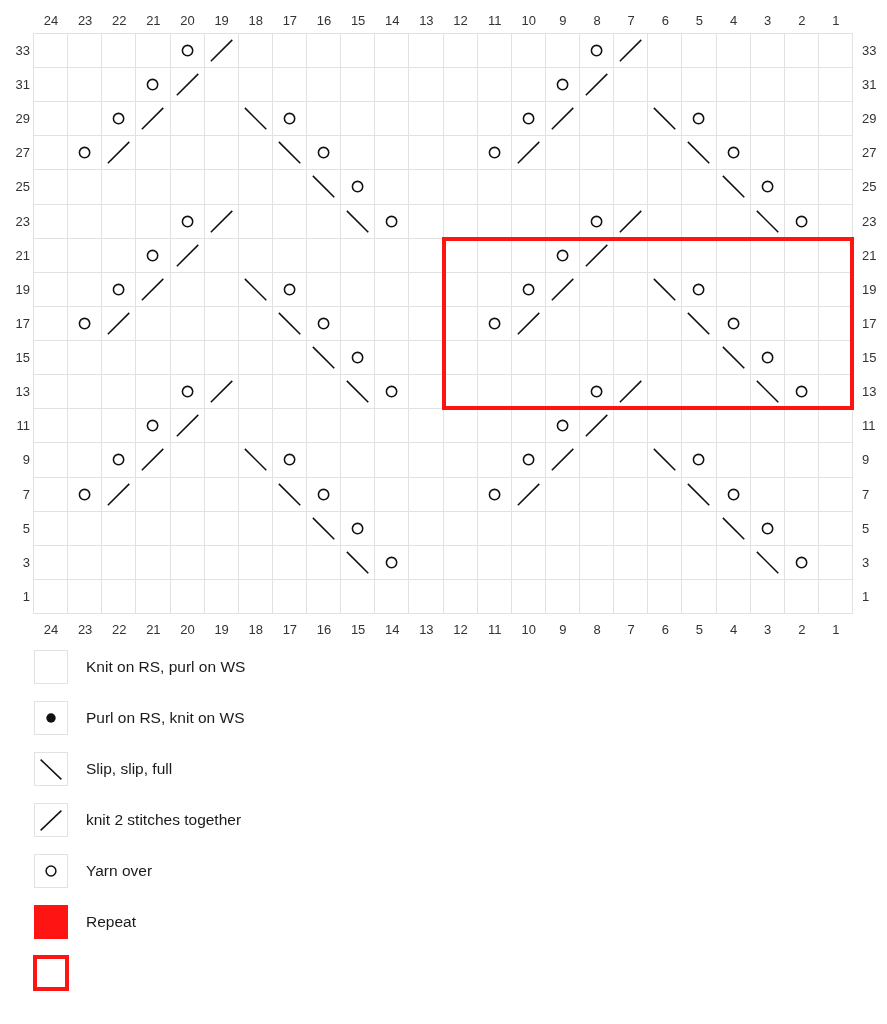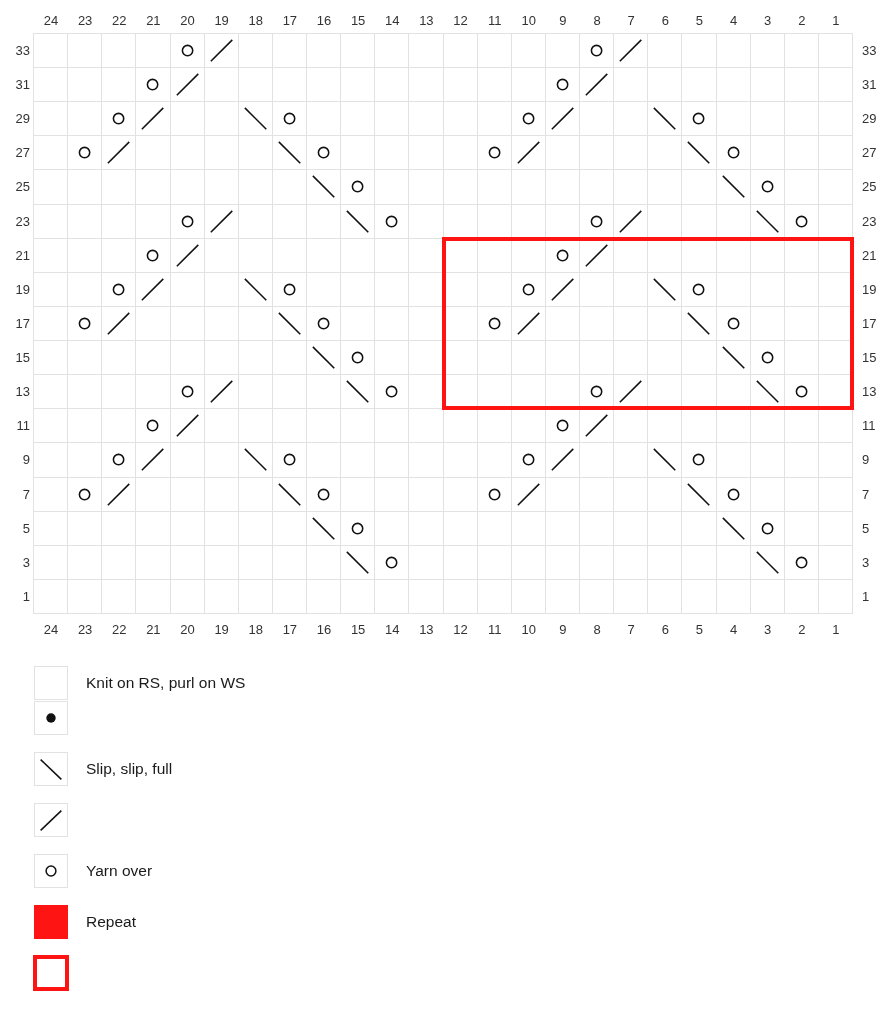--- a/index.html
+++ b/index.html
@@ -912,45 +912,47 @@
       <div class="cell" style="left: 648.375px; top: 545.882px;"></div>
       <div class="cell" style="left: 682.5px; top: 545.882px;"></div>
       <div class="cell" style="left: 716.625px; top: 545.882px;"></div>
       <div class="cell" style="left: 750.75px; top: 545.882px;"></div>
       <div class="cell" style="left: 784.875px; top: 545.882px;"></div>
     </div>
   <div class="repeat-box" id="repeat-box" style="left: 441.5px; top: 236.706px; width: 412.5px; height: 173.588px; border-color: rgb(255, 20, 20);"></div>
 </div>
 
 <div id="legend">
-  <div class="legend-item" style="top:16px">
+  <div class="legend-item" style="top:0px">
     <div class="legend-swatch"></div>
     <div class="legend-label">Knit on RS, purl on WS</div>
   </div>
   <div class="legend-item" style="top:51px">
     <div class="legend-swatch">
       <svg class="sym" viewBox="0 0 34 34">
           <circle cx="17" cy="17" r="5" fill="#111"></circle>
         </svg>
     </div>
+    <div class="legend-label">Purl on RS, knit on WS</div>
   </div>
   <div class="legend-item" style="top:102px">
     <div class="legend-swatch">
       <svg class="sym" viewBox="0 0 34 34">
           <line x1="6" y1="7" x2="28" y2="28" stroke="#111" stroke-width="1.6"></line>
         </svg>
     </div>
     <div class="legend-label">Slip, slip, full</div>
   </div>
   <div class="legend-item" style="top:153px">
     <div class="legend-swatch">
       <svg class="sym" viewBox="0 0 34 34">
           <line x1="6" y1="28" x2="28" y2="7" stroke="#111" stroke-width="1.6"></line>
         </svg>
     </div>
+    <div class="legend-label">knit 2 stitches together</div>
   </div>
   <div class="legend-item" style="top:204px">
     <div class="legend-swatch">
       <svg class="sym" viewBox="0 0 34 34">
           <circle cx="17" cy="17" r="5.2" fill="none" stroke="#111" stroke-width="1.6"></circle>
         </svg>
     </div>
     <div class="legend-label">Yarn over</div>
   </div>
   <div class="legend-item" style="top:255px">

